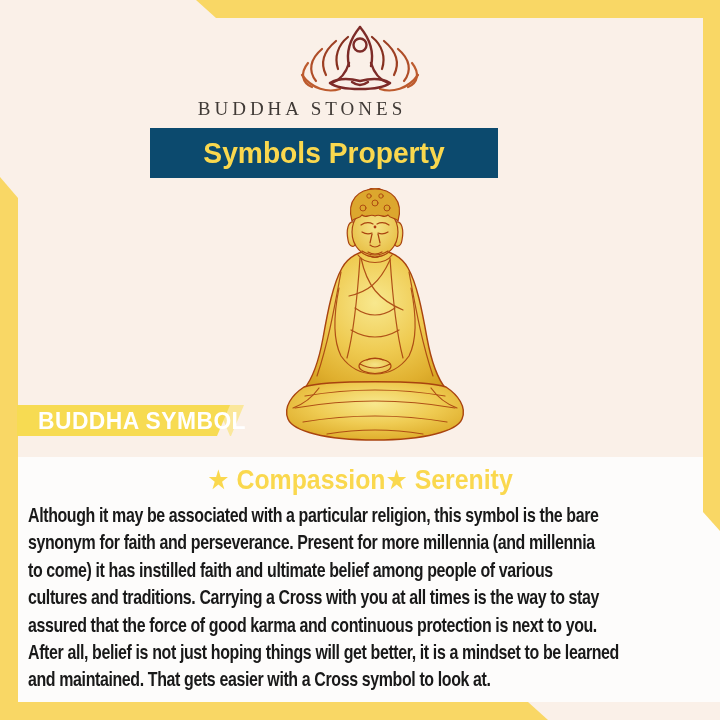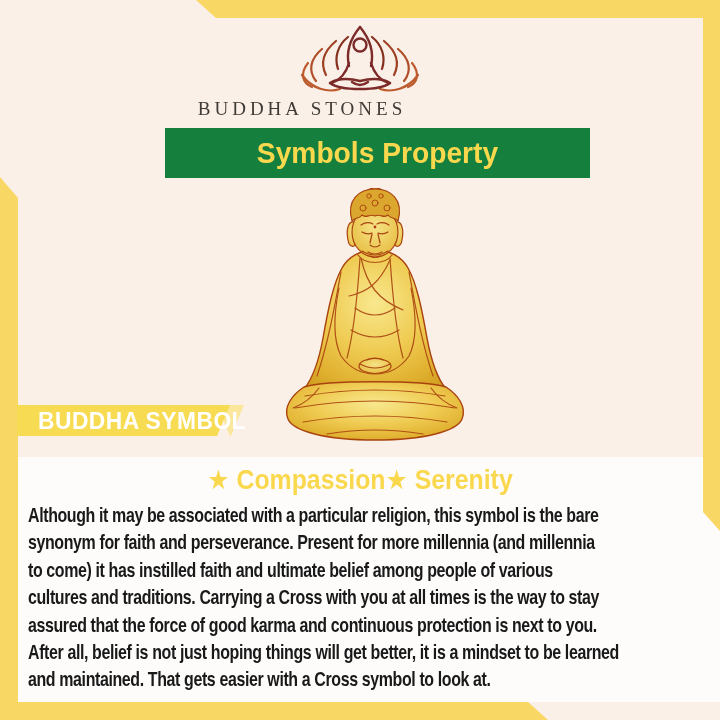--- a/index.html
+++ b/index.html
@@ -16,21 +16,21 @@
   .strip-left{left:0;top:177px;width:18px;height:543px;
     clip-path:polygon(0 0,100% 21px,100% 100%,0 100%);}
   .strip-bottom{left:0;top:702px;width:548px;height:18px;
     clip-path:polygon(0 0,calc(100% - 20px) 0,100% 100%,0 100%);}
   
   .logo{position:absolute;left:296px;top:24px;width:128px;height:72px;}
   .brand-name{position:absolute;left:0;top:98px;width:604px;text-align:center;
     font-family:"Liberation Serif","DejaVu Serif",serif;font-size:19px;
     letter-spacing:4px;color:#403A36;}
   
-  .title-box{position:absolute;left:165px;top:128px;width:425px;height:50px;background:#15803d;}
+  .title-box{position:absolute;left:150px;top:128px;width:348px;height:50px;background:#0c4a6e;}
   .title-text{width:100%;line-height:50px;text-align:center;font-size:30px;font-weight:bold;
     color:#FAD84E;transform:scaleX(.94);}
   
   .buddha{position:absolute;left:275px;top:188px;width:200px;height:258px;}
   
   .label-main{position:absolute;left:17px;top:405px;width:213px;height:31px;background:#F7DB52;
     clip-path:polygon(0 0,100% 0,calc(100% - 13px) 100%,0 100%);}
   .label-tip{position:absolute;left:217px;top:405px;width:27px;height:31px;background:#FAE79B;
     clip-path:polygon(0 0,100% 0,calc(100% - 13px) 100%,13px 100%);}
   .label-text{position:absolute;left:38px;top:405px;height:31px;line-height:31px;

